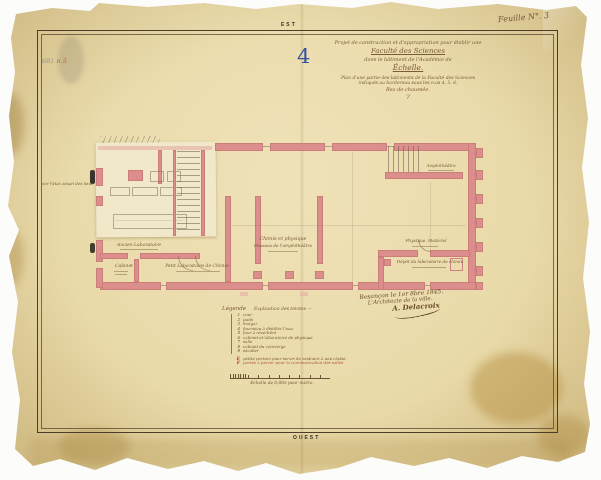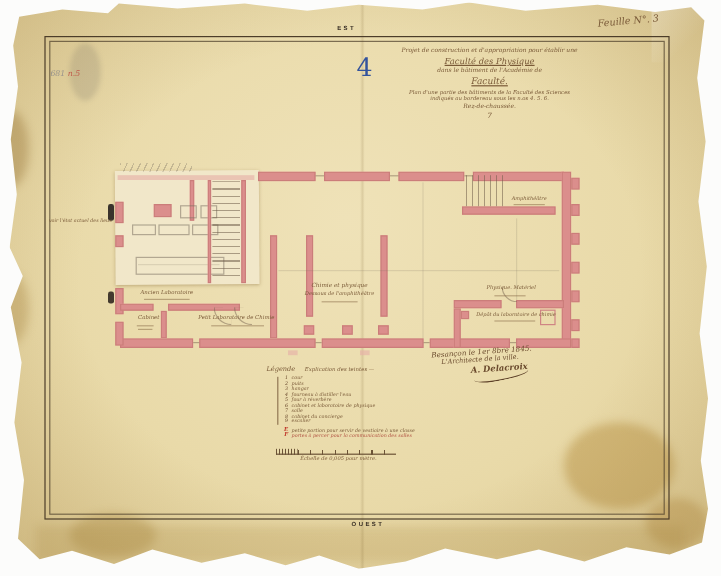--- a/index.html
+++ b/index.html
@@ -60,23 +60,23 @@
   <div class="abs caps" style="left:293px;top:434px;font-size:5px;">OUEST</div>
   <div class="abs ink" style="left:498px;top:13px;font-size:8px;transform:rotate(-5deg);">Feuille N°. 3</div>
   <div class="abs" style="left:42px;top:57px;font-size:6.5px;font-style:italic;">
     <span style="color:#9a948c;">681</span>
     <span style="color:#c05a4a;">n.5</span>
   </div>
   <div class="abs" style="left:297px;top:44px;font-size:21px;color:#33539c;font-family:'DejaVu Serif',serif;">4</div>
 
   <div class="abs lbl" style="left:320px;top:40px;width:176px;">
     <div class="ink" style="font-size:5px;">Projet de construction et d'appropriation pour établir une</div>
-    <div class="ink" style="font-size:7px;text-decoration:underline;margin-top:1px;">Faculté des Physique</div>
+    <div class="ink" style="font-size:7px;text-decoration:underline;margin-top:1px;">Faculté des Sciences</div>
     <div class="ink" style="font-size:5px;margin-top:2px;">dans le bâtiment de l'Académie de</div>
-    <div class="ink" style="font-size:7.5px;text-decoration:underline;margin-top:1px;">Faculté.</div>
+    <div class="ink" style="font-size:7.5px;text-decoration:underline;margin-top:1px;">Échelle.</div>
     <div class="ink" style="font-size:4.5px;margin-top:3px;">Plan d'une partie des bâtiments de la Faculté des Sciences</div>
     <div class="ink" style="font-size:4.5px;">indiqués au bordereau sous les n.os 4. 5. 6.</div>
     <div class="ink" style="font-size:5px;margin-top:1px;">Rez-de-chaussée.</div>
     <div class="ink" style="font-size:6px;margin-top:2px;">7</div>
   </div>
 
   <div class="abs" style="left:96px;top:142px;width:120px;height:95px;background:#f1e7c9;box-shadow:0 1px 3px rgba(120,90,40,.4);transform:rotate(-.4deg);"></div>
   <div class="abs wall-faint" style="left:98px;top:146px;width:114px;height:4px;"></div>
   <div class="abs wall" style="left:158px;top:150px;width:4px;height:34px;"></div>
   <div class="abs wall" style="left:128px;top:170px;width:15px;height:11px;"></div>

